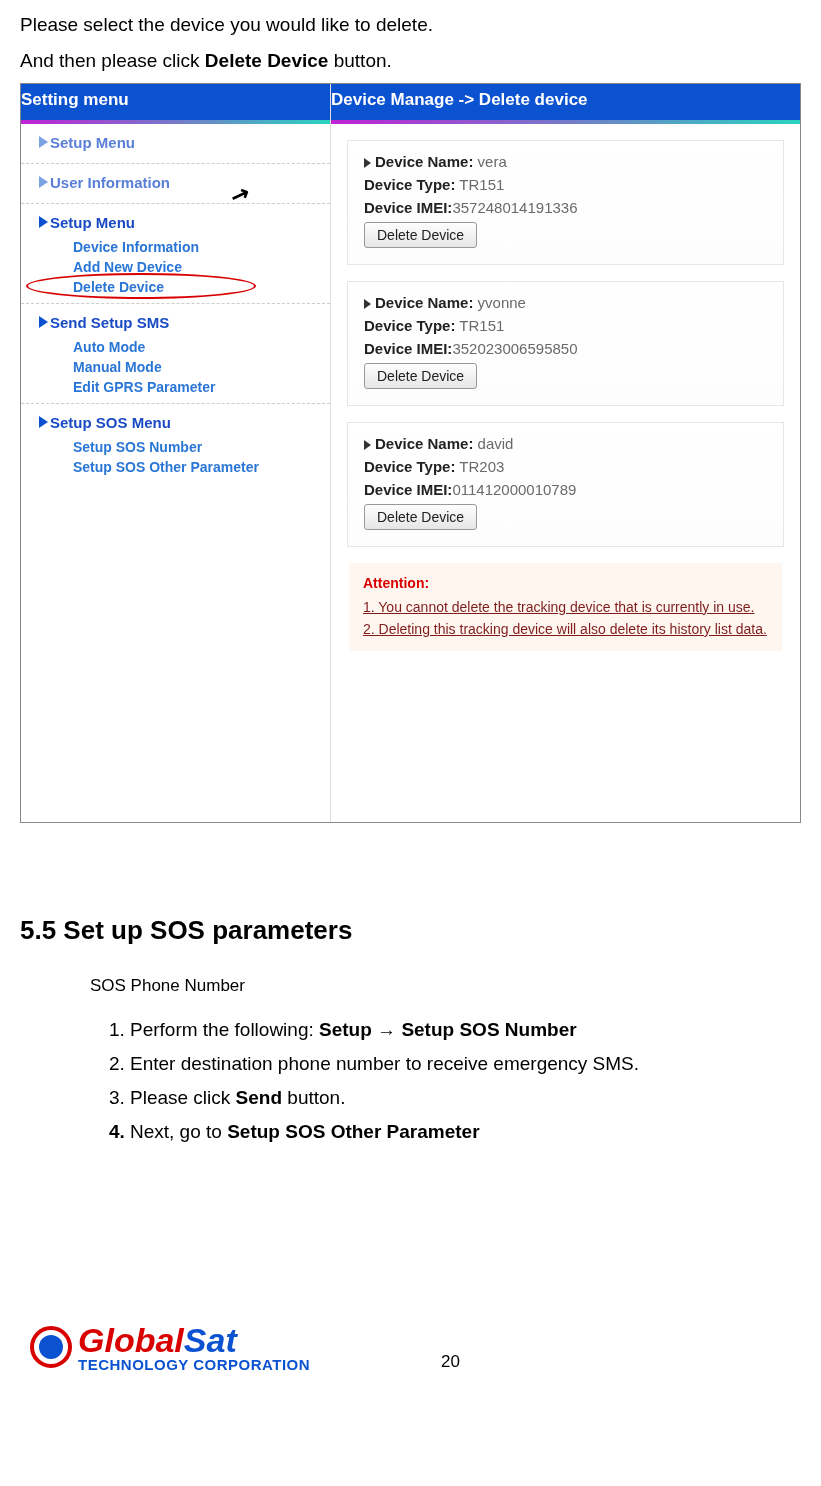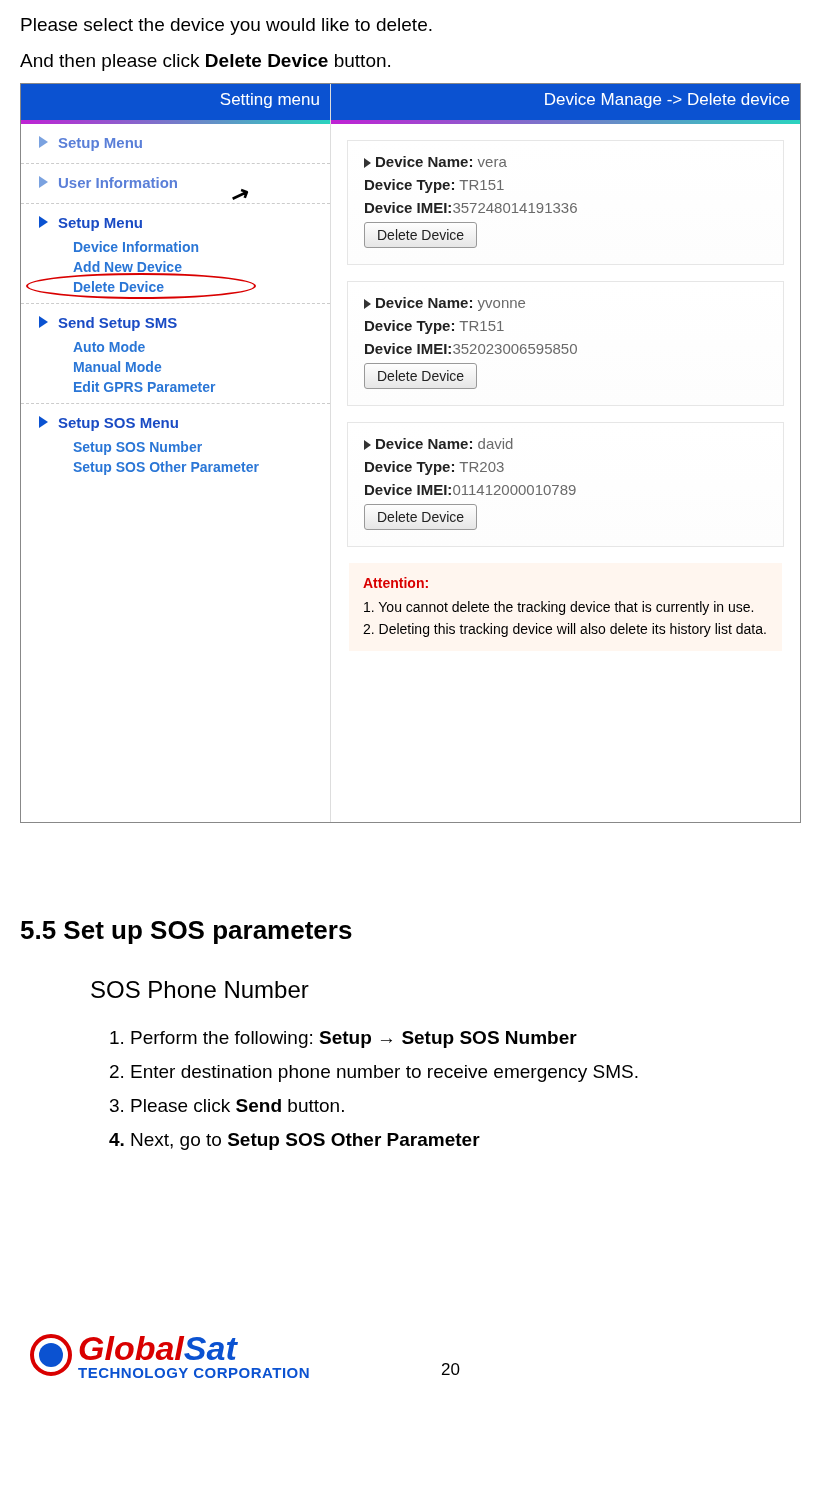--- a/index.html
+++ b/index.html
@@ -27,31 +27,30 @@
     font-family: Verdana, Arial, sans-serif;
     padding-bottom: 20px;
   }
   .main-panel {
     flex: 1;
     background: #fff;
     font-family: Arial, sans-serif;
   }
   .panel-header {
     color: #fff;
-    font-weight: normal;
+    font-weight: bold;
     font-size: 17px;
     padding: 6px 10px 10px 0;
     background: linear-gradient(#0b52d1, #0b52d1);
     border-bottom: 4px solid;
     border-image: linear-gradient(to right, #c021d4, #2ad4bf) 1;
-    text-align: right;
   }
   .sidebar-section { border-bottom: 1px dashed #ccc; padding: 4px 0 6px 0; }
   .sidebar-top-item {
-    display: flex; align-items: center; gap: 10px;
+    display: flex; align-items: center; gap: 2px;
     padding: 6px 10px 6px 18px;
     font-size: 15px; font-weight: bold; color: #1a4bc4;
   }
   .triangle {
     width: 0; height: 0;
     border-top: 6px solid transparent;
     border-bottom: 6px solid transparent;
     border-left: 9px solid #0b52d1;
   }
   .dim .triangle { border-left-color: #7aa2e0; }
@@ -103,26 +102,26 @@
     color: #222;
     cursor: pointer;
   }
   .attention-box {
     background: #fff6ef;
     padding: 12px 14px 8px 14px;
     margin: 6px 2px 2px 2px;
     font-size: 14px;
   }
   .attention-title { color: #d90000; font-weight: bold; margin-bottom: 8px; }
-  .attention-line { color: #000000; margin-bottom: 6px; }
+  .attention-line { color: #7f1d1d; margin-bottom: 6px; text-decoration: underline; }
   .section-heading {
     font-size: 26px; font-weight: bold;
     margin-top: 92px; margin-bottom: 30px;
   }
-  .sub-heading { font-size: 24px; margin-left: 70px; margin-bottom: 14px; }
+  .sub-heading { font-size: 17px; margin-left: 70px; margin-bottom: 14px; }
   .instruction-list { margin-left: 110px; font-size: 19px; margin-top: 23px; }
   .instruction-list li { margin-bottom: 12px; }
   .instruction-list strong { font-weight: bold; }
   .footer {
     margin-top: 180px;
     display: flex; align-items: flex-end; justify-content: space-between;
     padding: 0 10px 10px 10px;
   }
   .page-num { font-size: 17px; margin: 0 auto; }
   .logo-wrap { display: flex; align-items: center; gap: 6px; }

